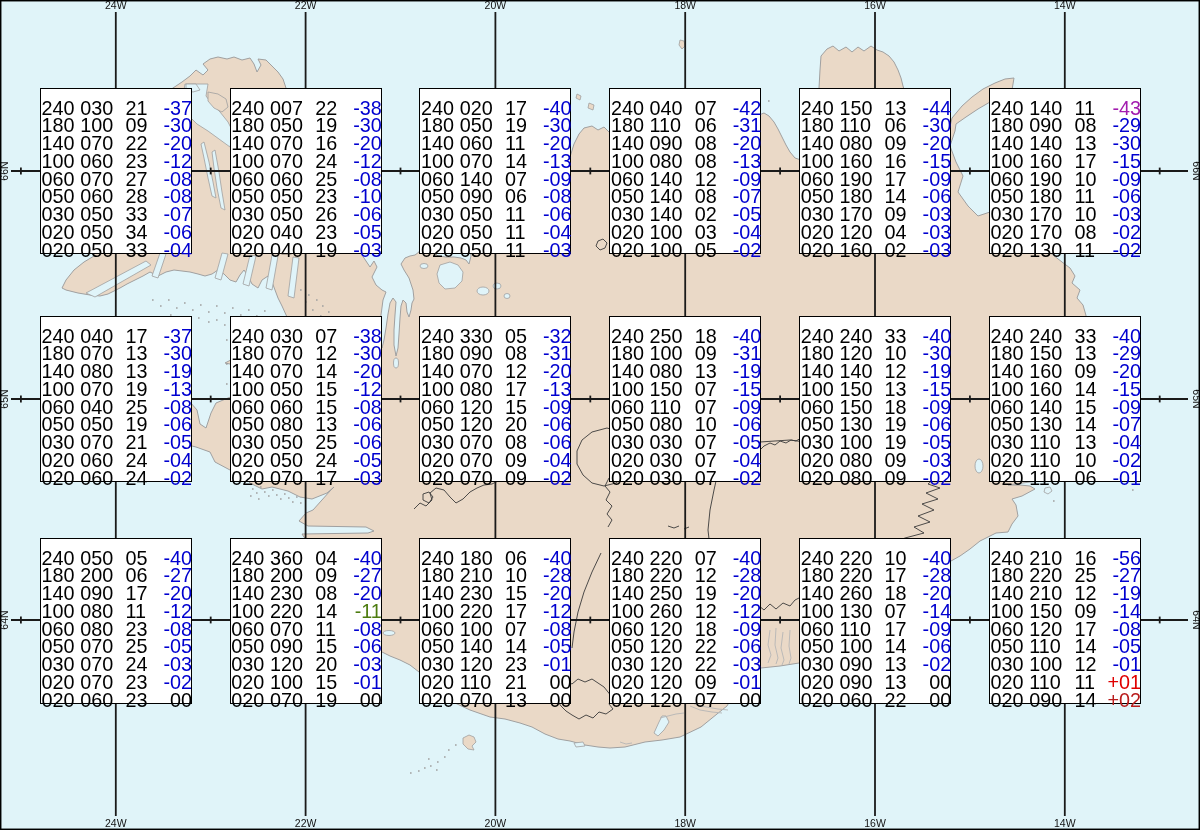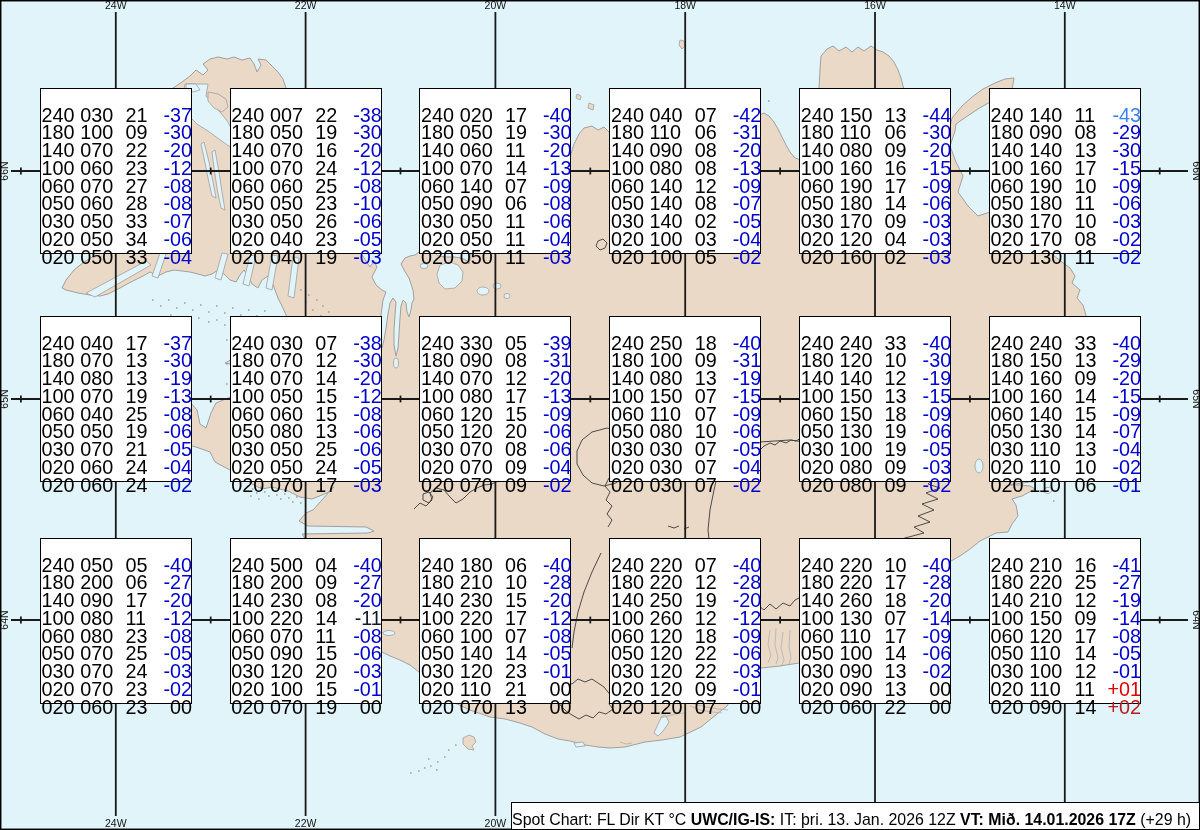--- a/index.html
+++ b/index.html
@@ -1,18 +1,18 @@
 <!DOCTYPE html>
 <html><head><meta charset="utf-8"><title>Spot Chart</title>
 <style>
 html,body{margin:0;padding:0;}
 #wrap{position:relative;width:1200px;height:830px;overflow:hidden;background:#e0f4f9;
   font-family:"Liberation Sans",sans-serif;}
 .box{position:absolute;width:152px;height:166.5px;background:#fff;border:1.3px solid #000;
-  box-sizing:border-box;padding-top:18px;}
+  box-sizing:border-box;padding-top:11px;}
 .rw{position:relative;height:17.76px;font-size:19.8px;line-height:17.76px;color:#000;white-space:nowrap;}
 .c1{position:absolute;left:0.7px;}
 .c2{position:absolute;left:39.4px;}
 .c3{position:absolute;left:84.6px;}
 .c4{position:absolute;right:-1.2px;}
 #bar{position:absolute;left:510.5px;top:801.5px;width:689.5px;height:28.5px;background:#fff;
   border:1.5px solid #000;box-sizing:border-box;font-size:15.9px;line-height:33.5px;padding-left:0.6px;color:#000;}
 </style></head>
 <body>
 <div id="wrap">
@@ -399,21 +399,21 @@
         <span class="c3">02</span>
         <span class="c4" style="color:#0000d0">-03</span>
       </div>
     </div>
 
 <div class="box" style="left:988.8px;top:87.5px">
       <div class="rw">
         <span class="c1">240</span>
         <span class="c2">140</span>
         <span class="c3">11</span>
-        <span class="c4" style="color:#3b82f6">-43</span>
+        <span class="c4" style="color:#a21caf">-43</span>
       </div>
       <div class="rw">
         <span class="c1">180</span>
         <span class="c2">090</span>
         <span class="c3">08</span>
         <span class="c4" style="color:#0000d0">-29</span>
       </div>
       <div class="rw">
         <span class="c1">140</span>
         <span class="c2">140</span>
@@ -570,21 +570,21 @@
         <span class="c3">17</span>
         <span class="c4" style="color:#0000d0">-03</span>
       </div>
     </div>
 
 <div class="box" style="left:419.4px;top:315.5px">
       <div class="rw">
         <span class="c1">240</span>
         <span class="c2">330</span>
         <span class="c3">05</span>
-        <span class="c4" style="color:#0000d0">-39</span>
+        <span class="c4" style="color:#0000d0">-32</span>
       </div>
       <div class="rw">
         <span class="c1">180</span>
         <span class="c2">090</span>
         <span class="c3">08</span>
         <span class="c4" style="color:#0000d0">-31</span>
       </div>
       <div class="rw">
         <span class="c1">140</span>
         <span class="c2">070</span>
@@ -853,41 +853,41 @@
         <span class="c1">020</span>
         <span class="c2">060</span>
         <span class="c3">23</span>
         <span class="c4" style="color:#000">00</span>
       </div>
     </div>
 
 <div class="box" style="left:229.60000000000002px;top:537.5px">
       <div class="rw">
         <span class="c1">240</span>
-        <span class="c2">500</span>
+        <span class="c2">360</span>
         <span class="c3">04</span>
         <span class="c4" style="color:#0000d0">-40</span>
       </div>
       <div class="rw">
         <span class="c1">180</span>
         <span class="c2">200</span>
         <span class="c3">09</span>
         <span class="c4" style="color:#0000d0">-27</span>
       </div>
       <div class="rw">
         <span class="c1">140</span>
         <span class="c2">230</span>
         <span class="c3">08</span>
         <span class="c4" style="color:#0000d0">-20</span>
       </div>
       <div class="rw">
         <span class="c1">100</span>
         <span class="c2">220</span>
         <span class="c3">14</span>
-        <span class="c4" style="color:#0f172a">-11</span>
+        <span class="c4" style="color:#4d7c0f">-11</span>
       </div>
       <div class="rw">
         <span class="c1">060</span>
         <span class="c2">070</span>
         <span class="c3">11</span>
         <span class="c4" style="color:#0000d0">-08</span>
       </div>
       <div class="rw">
         <span class="c1">050</span>
         <span class="c2">090</span>
@@ -1083,21 +1083,21 @@
         <span class="c3">22</span>
         <span class="c4" style="color:#000">00</span>
       </div>
     </div>
 
 <div class="box" style="left:988.8px;top:537.5px">
       <div class="rw">
         <span class="c1">240</span>
         <span class="c2">210</span>
         <span class="c3">16</span>
-        <span class="c4" style="color:#0000d0">-41</span>
+        <span class="c4" style="color:#0000d0">-56</span>
       </div>
       <div class="rw">
         <span class="c1">180</span>
         <span class="c2">220</span>
         <span class="c3">25</span>
         <span class="c4" style="color:#0000d0">-27</span>
       </div>
       <div class="rw">
         <span class="c1">140</span>
         <span class="c2">210</span>
@@ -1135,13 +1135,12 @@
         <span class="c4" style="color:#e00000">+01</span>
       </div>
       <div class="rw">
         <span class="c1">020</span>
         <span class="c2">090</span>
         <span class="c3">14</span>
         <span class="c4" style="color:#b91c1c">+02</span>
       </div>
     </div>
 
-<div id="bar">Spot Chart: FL Dir KT °C <b>UWC/IG-IS:</b> IT: þri. 13. Jan. 2026 12Z <b>VT: Mið. 14.01.2026 17Z</b> (+29 h)</div>
 </div>
 </body></html>

